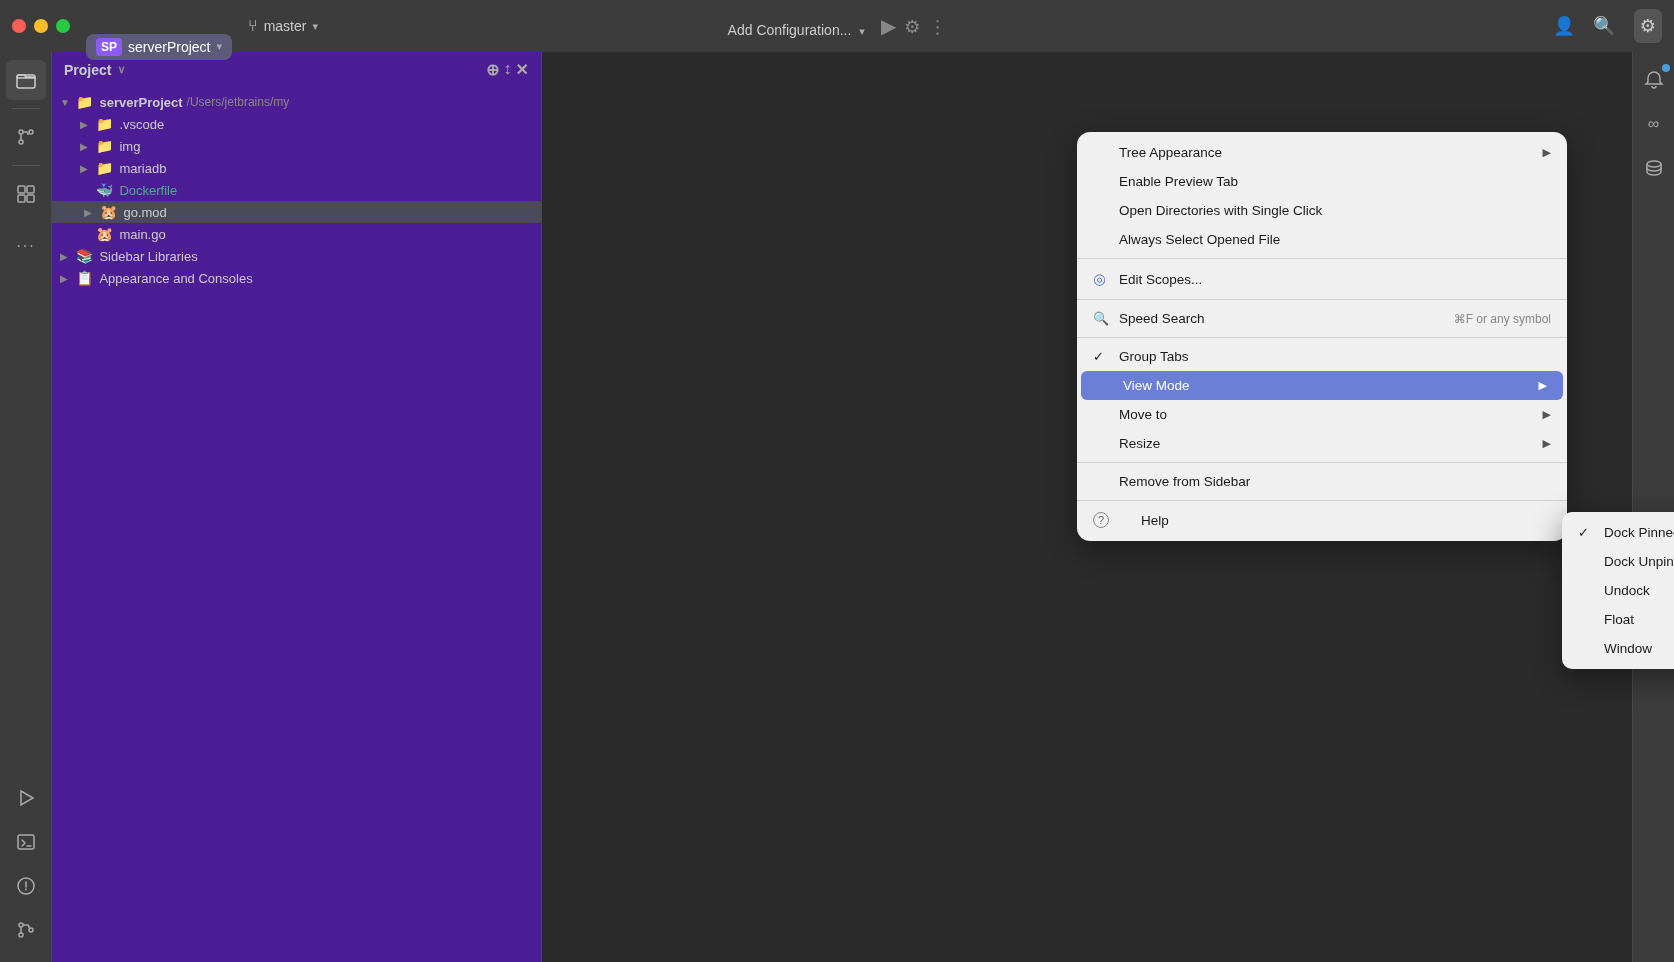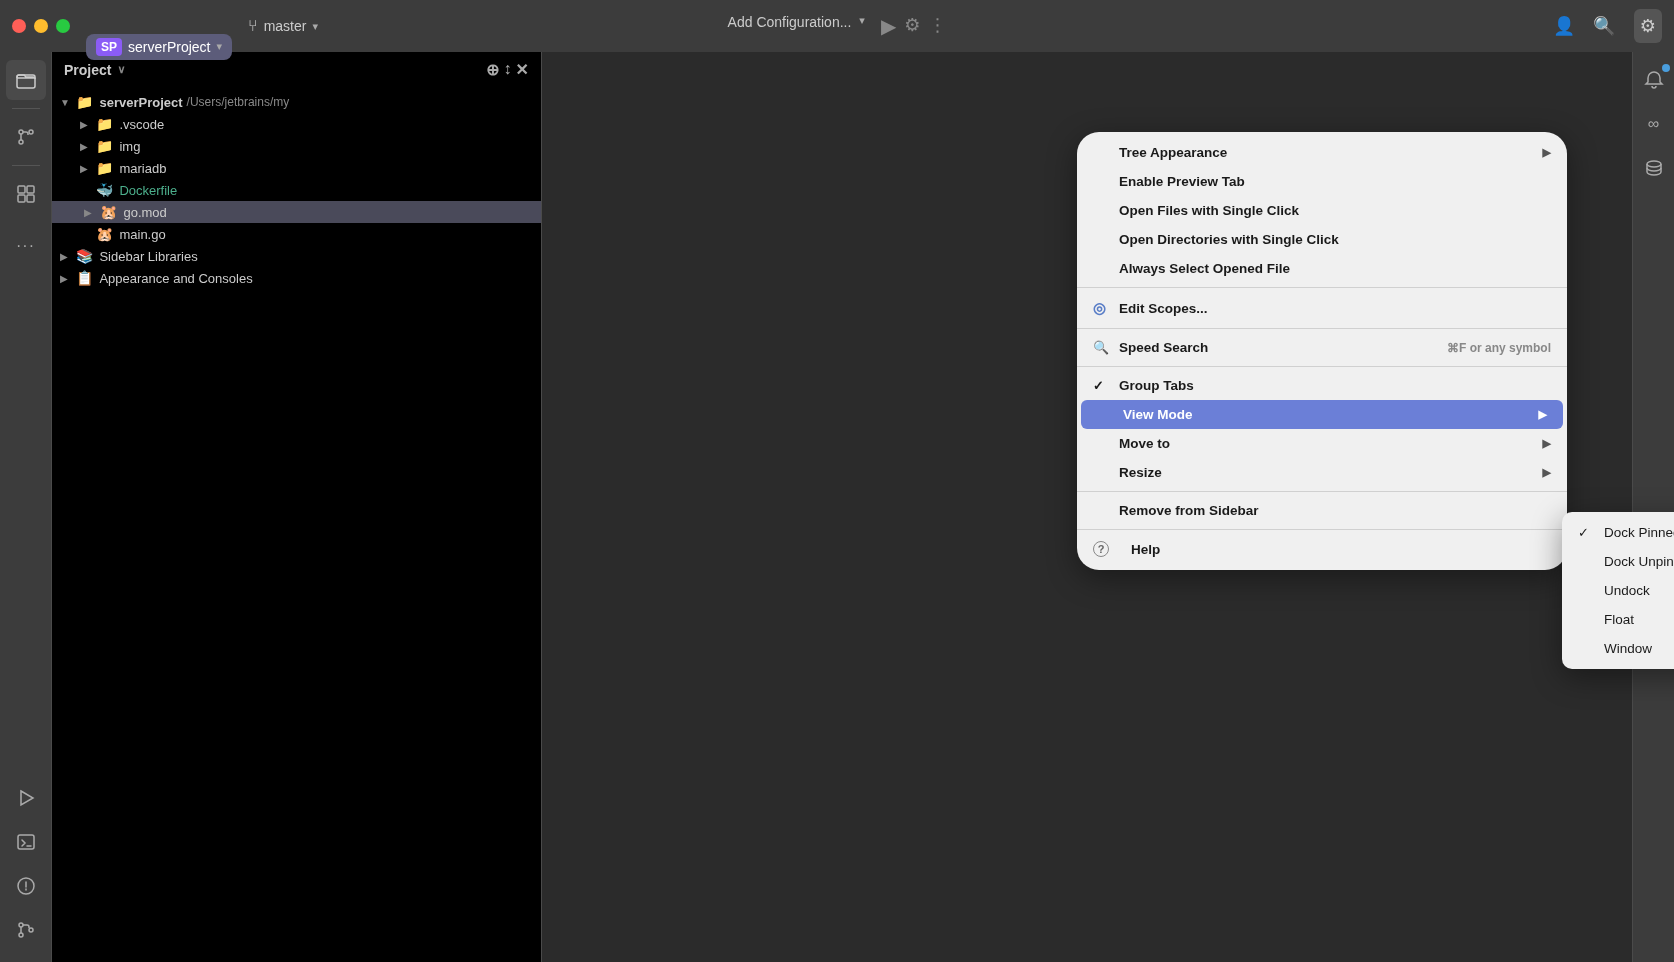--- a/index.html
+++ b/index.html
@@ -63,21 +63,21 @@
       color: #ccc;
       font-size: 14px;
       margin-right: auto;
     }
 
     .titlebar-center {
       position: absolute;
       left: 50%;
       transform: translateX(-50%);
       display: flex;
-      align-items: flex-start;
+      align-items: flex-end;
       gap: 8px;
       color: #ccc;
       font-size: 14px;
     }
 
     .titlebar-right {
       display: flex;
       align-items: center;
       gap: 18px;
       color: #ccc;
@@ -102,21 +102,21 @@
       color: #aaa;
       font-size: 18px;
       cursor: pointer;
     }
     .icon-bar-item.active { background: #4a4a4a; color: #fff; }
     .icon-bar-separator { width: 28px; height: 1px; background: #555; margin: 4px 0; }
 
     
     .sidebar {
       width: 490px;
-      background: #000000;
+      background: #4c1d95;
       border-right: 1px solid #4a4a4a;
       display: flex;
       flex-direction: column;
     }
     .sidebar-header {
       display: flex;
       align-items: center;
       padding: 8px 12px;
       color: #ccc;
       font-size: 14px;
@@ -167,25 +167,24 @@
       border-left: 1px solid #4a4a4a;
     }
 
     
     .context-menu {
       position: absolute;
       top: 80px;
       left: 535px;
       width: 490px;
       background: #f0f0f0;
-      border-radius: 22px;
+      border-radius: 13px;
       box-shadow: 0 8px 30px rgba(0,0,0,0.4);
       z-index: 100;
       padding: 6px 0;
-      font-weight: bold;
     }
     .menu-item {
       display: flex;
       align-items: center;
       padding: 7px 16px;
       font-size: 13.5px;
       color: #1a1a1a;
       cursor: pointer;
       position: relative;
       gap: 10px;
@@ -394,24 +393,20 @@
         <span class="check-icon" style="width:16px;display:inline-block"></span>
         <span>Tree Appearance</span>
         <span class="arrow">▶</span>
       </div>
 
       <div class="menu-item">
         <span class="check-icon" style="width:16px;display:inline-block"></span>
         <span>Enable Preview Tab</span>
       </div>
 
-      <div class="menu-item">
-        <span class="check-icon" style="width:16px;display:inline-block"></span>
-        <span>Open Files with Single Click</span>
-      </div>
 
       <div class="menu-item">
         <span class="check-icon" style="width:16px;display:inline-block"></span>
         <span>Open Directories with Single Click</span>
       </div>
 
       <div class="menu-item">
         <span class="check-icon" style="width:16px;display:inline-block"></span>
         <span>Always Select Opened File</span>
       </div>
@@ -461,21 +456,21 @@
 
       <div class="menu-item">
         <span class="check-icon" style="width:16px;display:inline-block"></span>
         <span>Remove from Sidebar</span>
       </div>
 
       <div class="menu-separator"></div>
 
       <div class="menu-item">
         <span class="menu-icon" style="width:16px;text-align:center;color:#666;border:1px solid #888;border-radius:50%;width:16px;height:16px;line-height:16px;font-size:11px;display:inline-flex;align-items:center;justify-content:center">?</span>
-        <span style="margin-left:12px;">Help</span>
+        <span style="margin-left:22px;">Help</span>
       </div>
     </div>
 
     <div class="submenu">
 
       <div class="menu-item">
         <span class="check-icon" style="width:16px;font-size:13px">✓</span>
         <span>Dock Pinned</span>
       </div>
 

